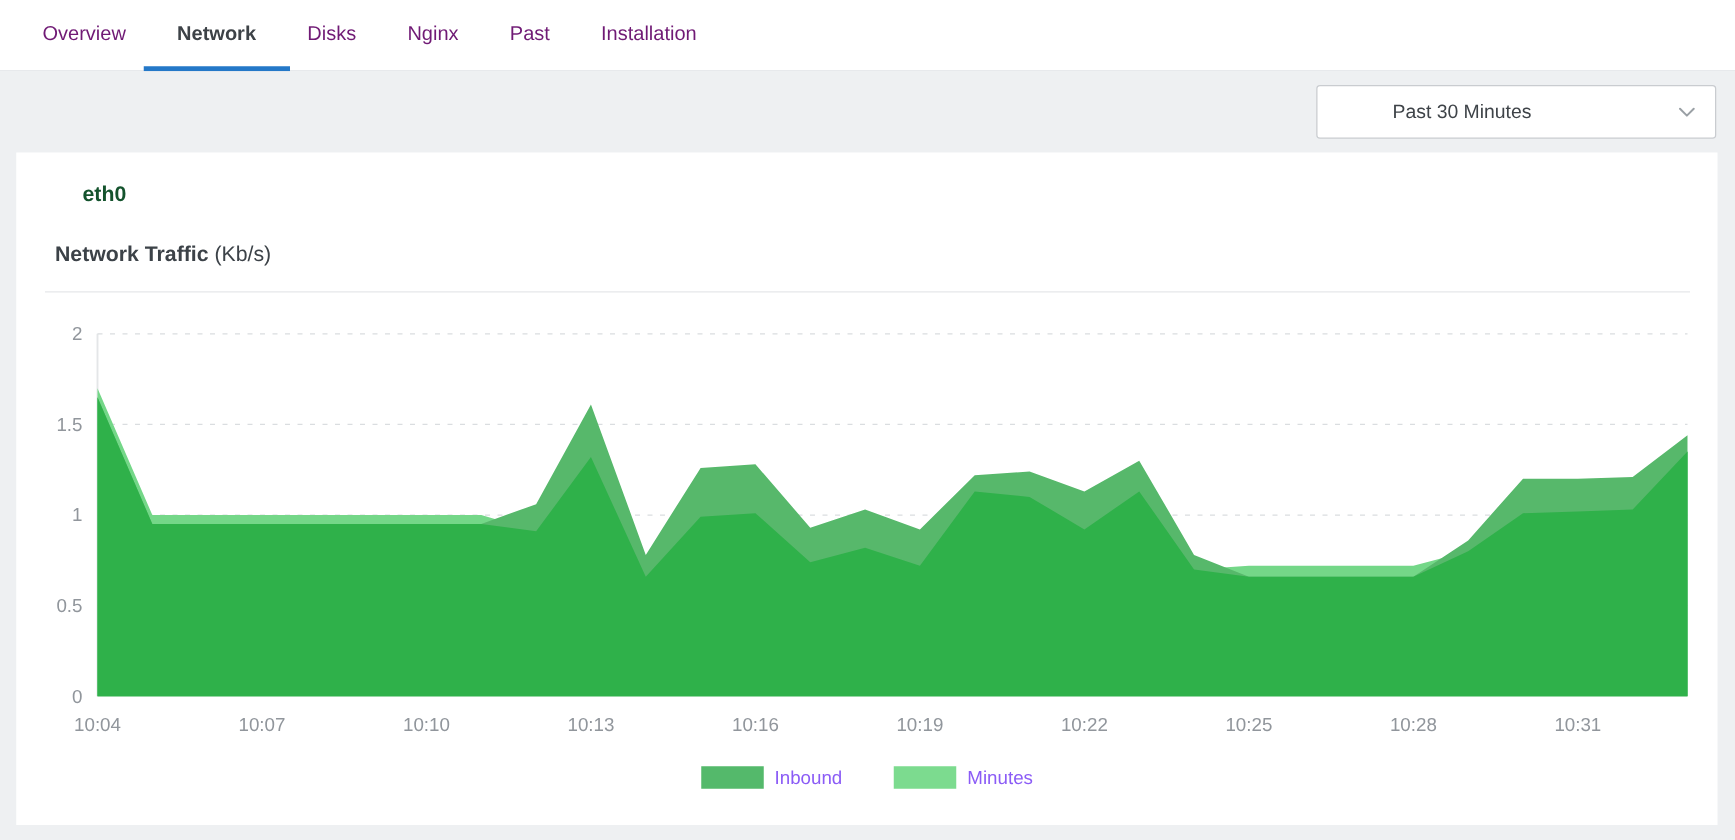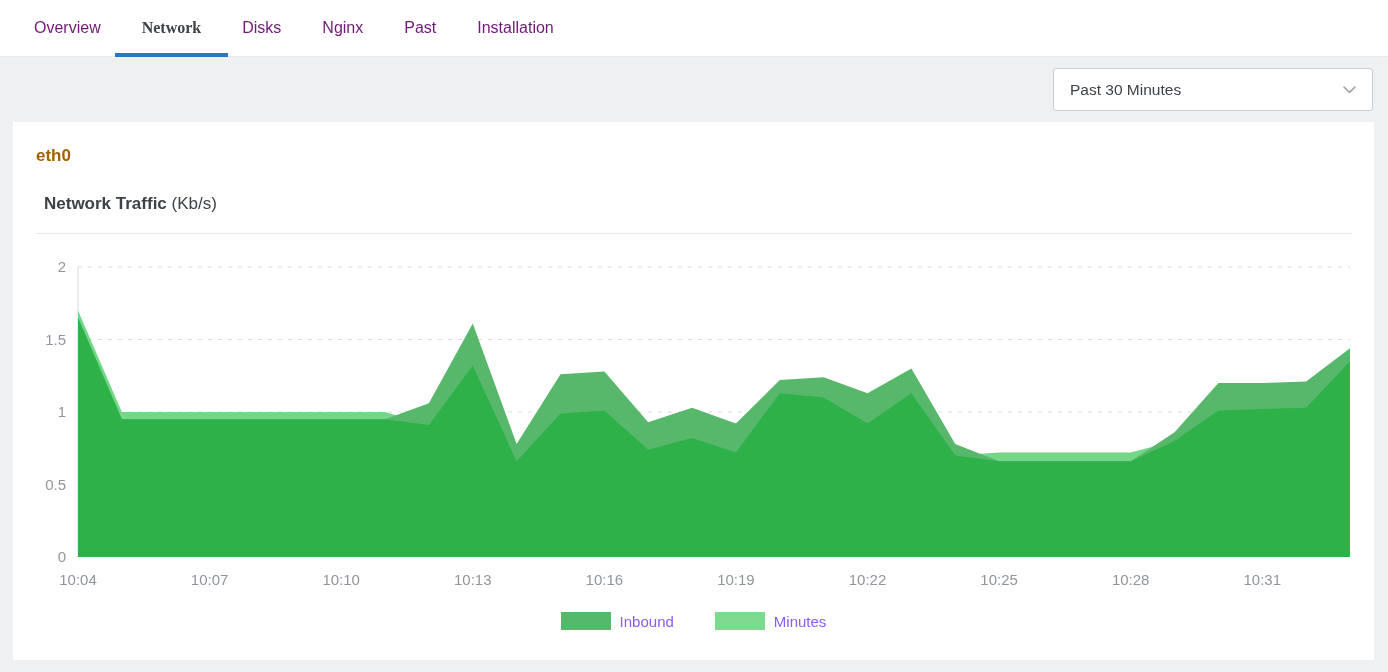--- a/index.html
+++ b/index.html
@@ -31,21 +31,20 @@
     margin-bottom: -1px;
   }
   .tab.active {
     color: #3d4247;
     font-weight: 700;
     border-bottom-color: #2478c8;
     padding-left: 27px;
     padding-right: 27px;
     margin-left: -27px;
     margin-right: 14px;
-    font-family: Liberation Serif, serif;
   }
   
   .toolbar {
     height: 65px;
     background: #eef0f2;
     position: relative;
   }
   .select {
     position: absolute;
     top: 11px;
@@ -54,35 +53,36 @@
     height: 43px;
     background: #ffffff;
     border: 1px solid #c9ccd0;
     border-radius: 3px;
     display: flex;
     align-items: center;
     justify-content: space-between;
     padding: 0 14px 0 16px;
     cursor: pointer;
   }
-  .select-label { font-size: 15.5px; color: #3e4348; }
+  .select-label { font-size: 15.5px; color: #3e4348; margin-left: 44px; }
   
   .card {
     background: #ffffff;
     margin: 0 14px 12px 13px;
     height: 538px;
     position: relative;
   }
   .card-inner { padding-top: 24px; }
   .iface-title {
     font-size: 17px;
     font-weight: 700;
-    color: #a16207;
+    color: #14532d;
     padding-left: 23px;
     line-height: 20px;
+    margin-left: 30px;
   }
   .chart-title {
     margin-top: 27px;
     padding-left: 31px;
     font-size: 17px;
     color: #3c4248;
     line-height: 21px;
   }
   .chart-title .main { font-weight: 700; }
   .chart-title .unit { font-weight: 400; }

